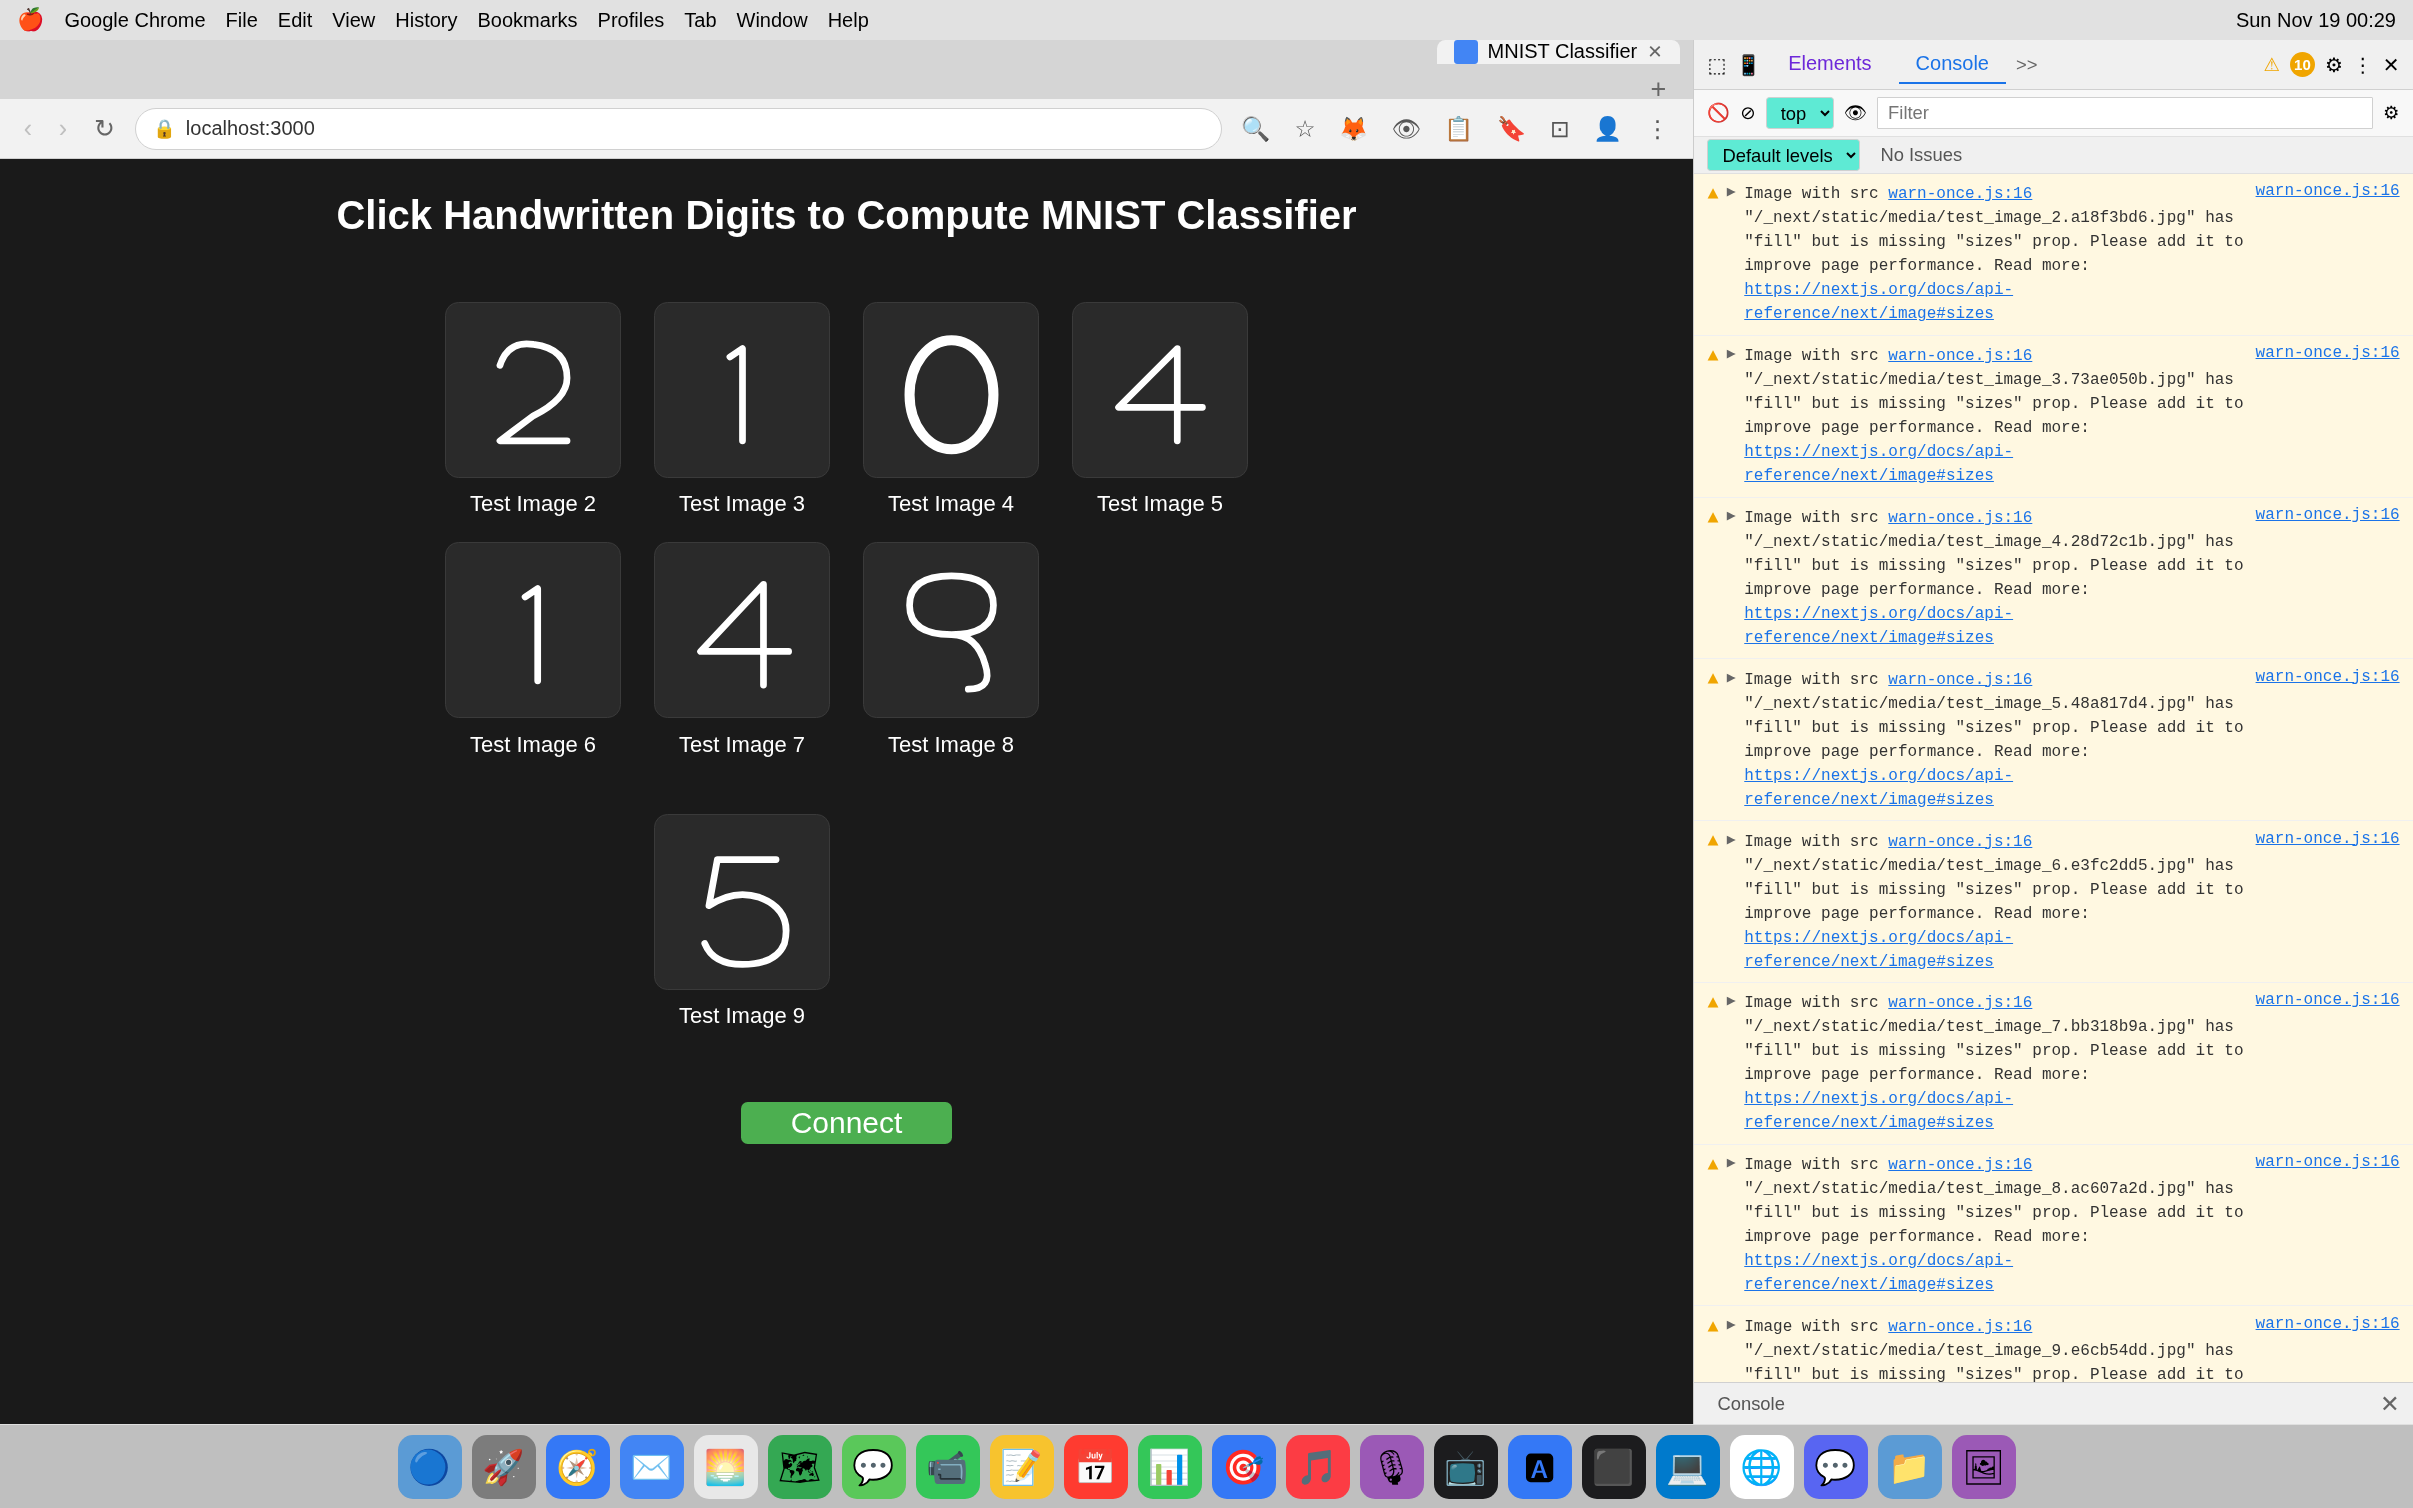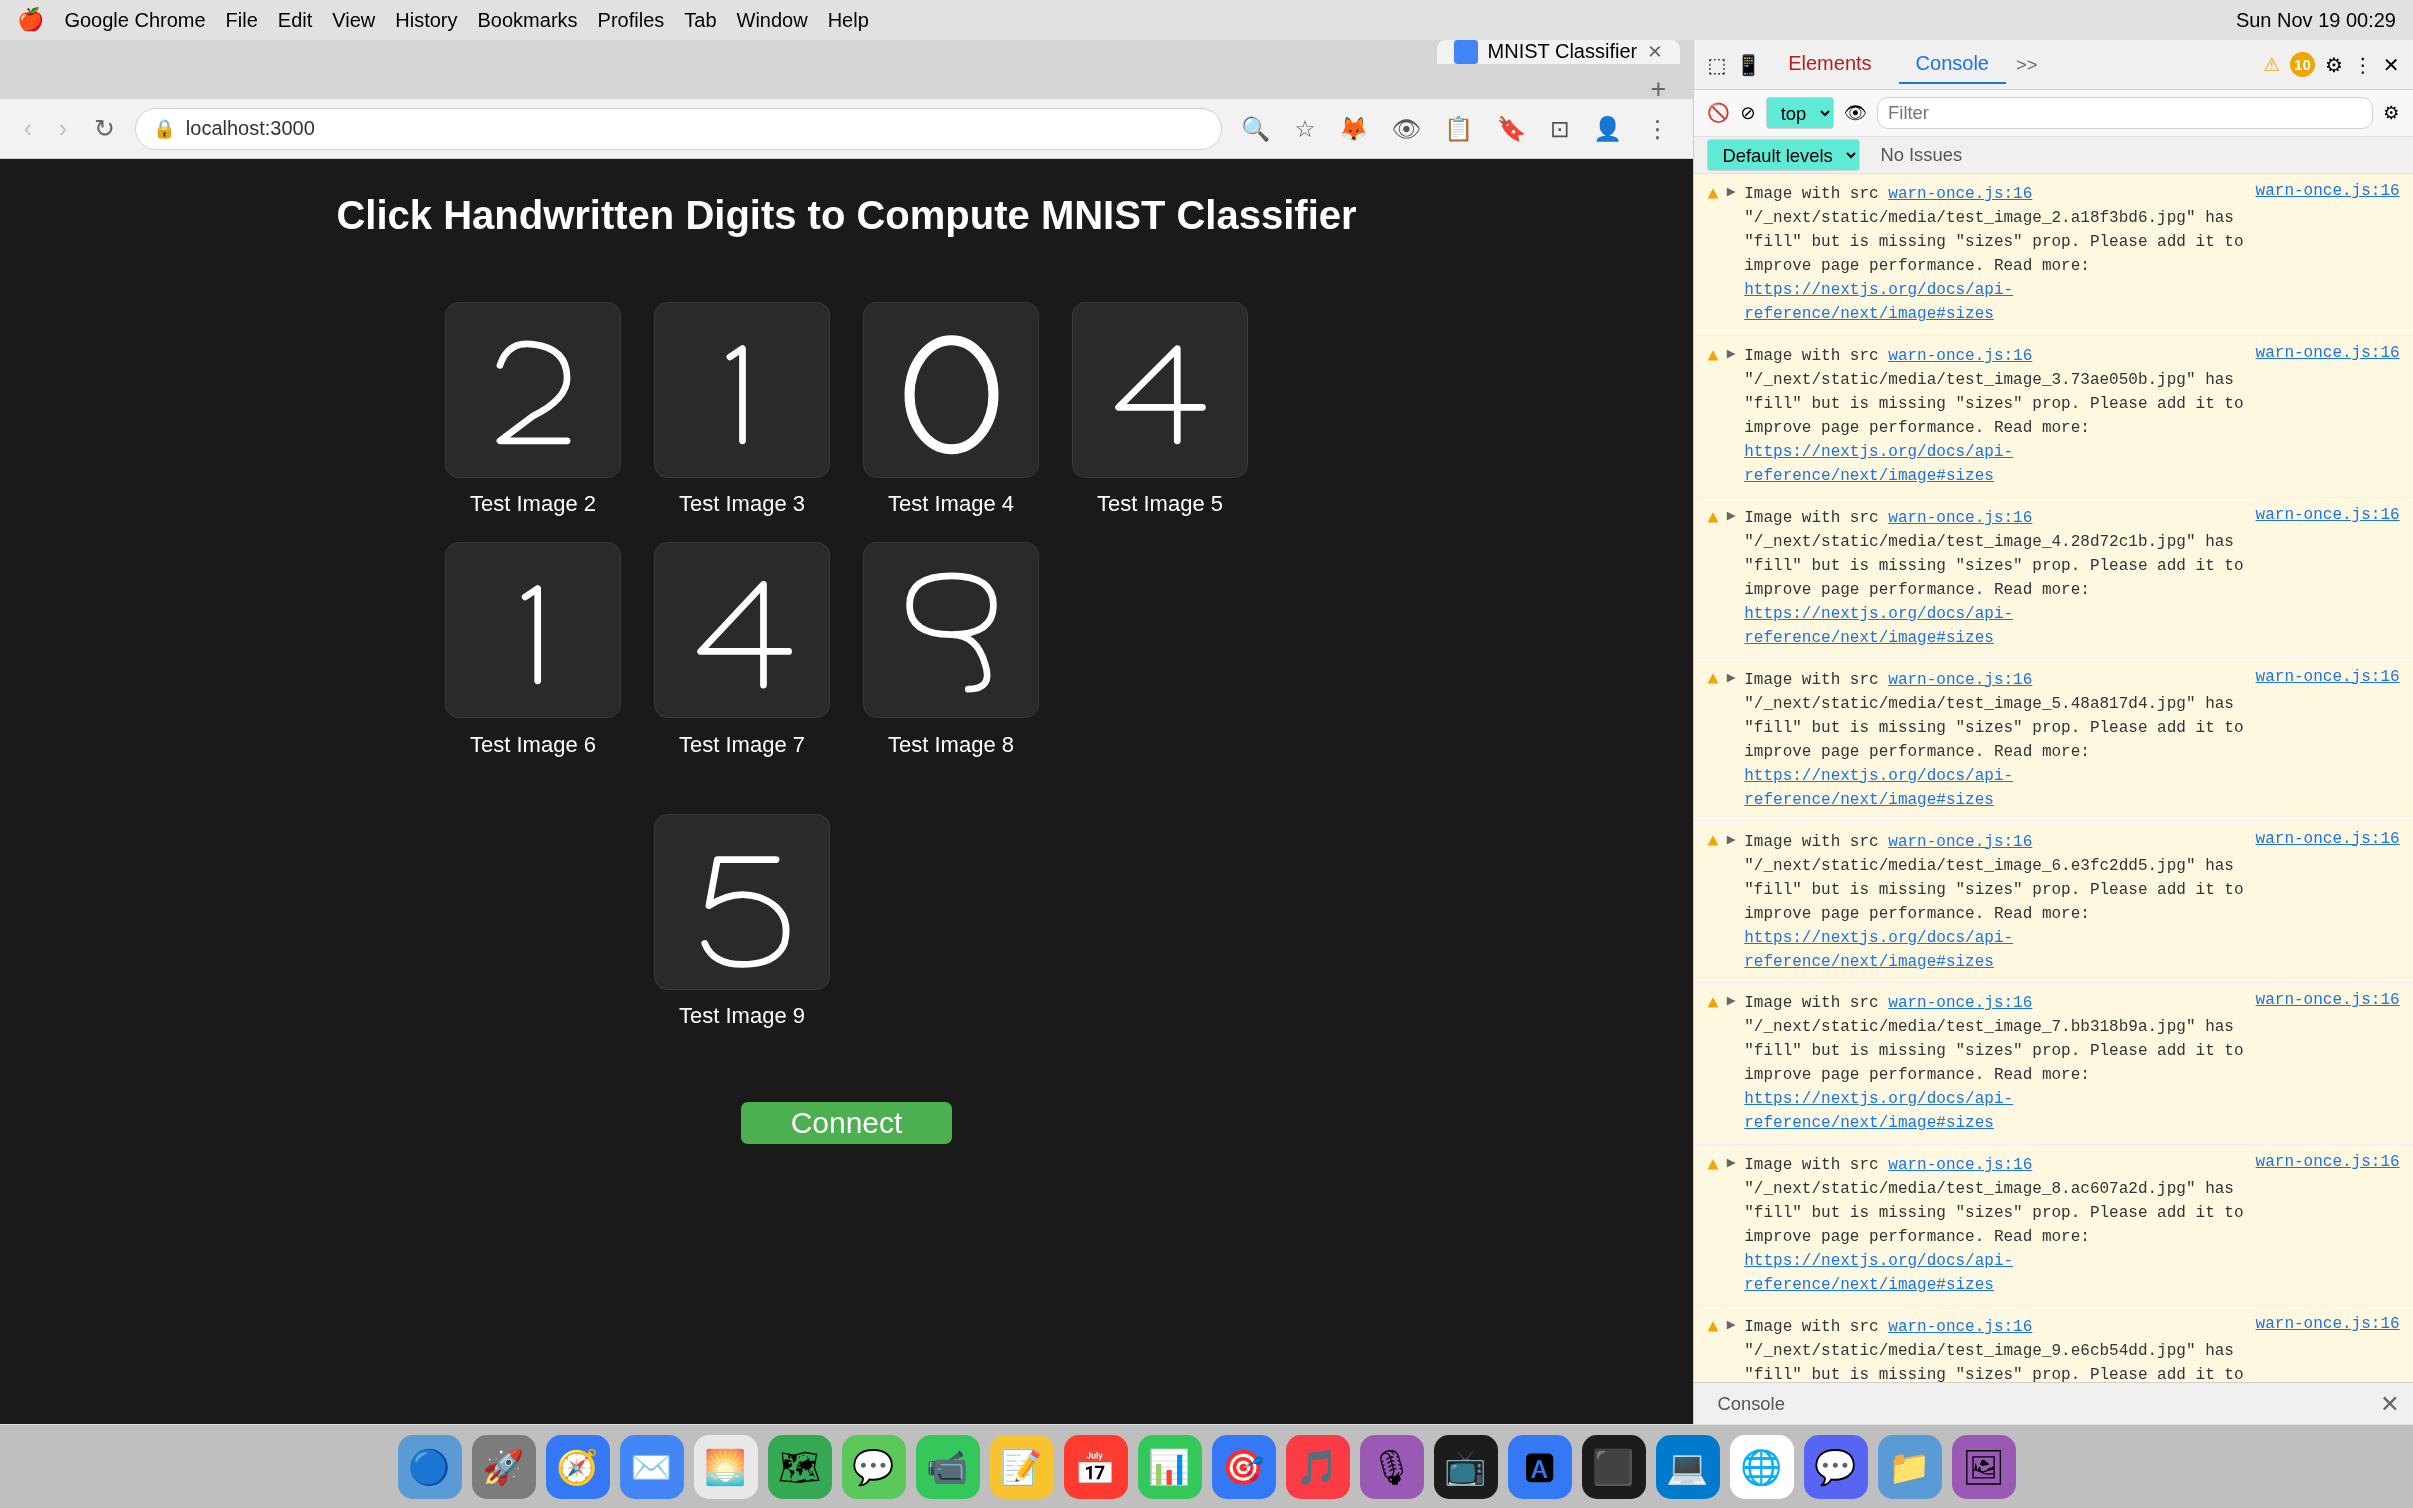--- a/index.html
+++ b/index.html
@@ -183,21 +183,21 @@
       display: flex;
       align-items: center;
       padding: 0 13.4px;
       gap: 10px;
     }
 
     .devtools-tab {
       padding: 6.7px 17px;
       font-size: 20px;
       cursor: pointer;
-      color: #b91c1c;
+      color: #6d28d9;
       border-bottom: 2.5px solid transparent;
     }
     .devtools-tab.active {
       color: #1a73e8;
       border-bottom: 2.5px solid #1a73e8;
     }
 
     .devtools-tab-more { font-size: 18.4px; color: #666; cursor: pointer; }
 
     .devtools-secondary-bar {
@@ -207,21 +207,21 @@
       display: flex;
       align-items: center;
       padding: 0 13.4px;
       gap: 10px;
     }
 
     .console-filter {
       flex: 1;
       height: 32px;
       border: 0.8px solid #d0d0d0;
-      border-radius: 11px;
+      border-radius: 1px;
       padding: 0 10px;
       font-size: 18.4px;
       background: white;
     }
 
     .levels-dropdown {
       height: 32px;
       border: 0.8px solid #d0d0d0;
       border-radius: 3.4px;
       padding: 0 10px;

